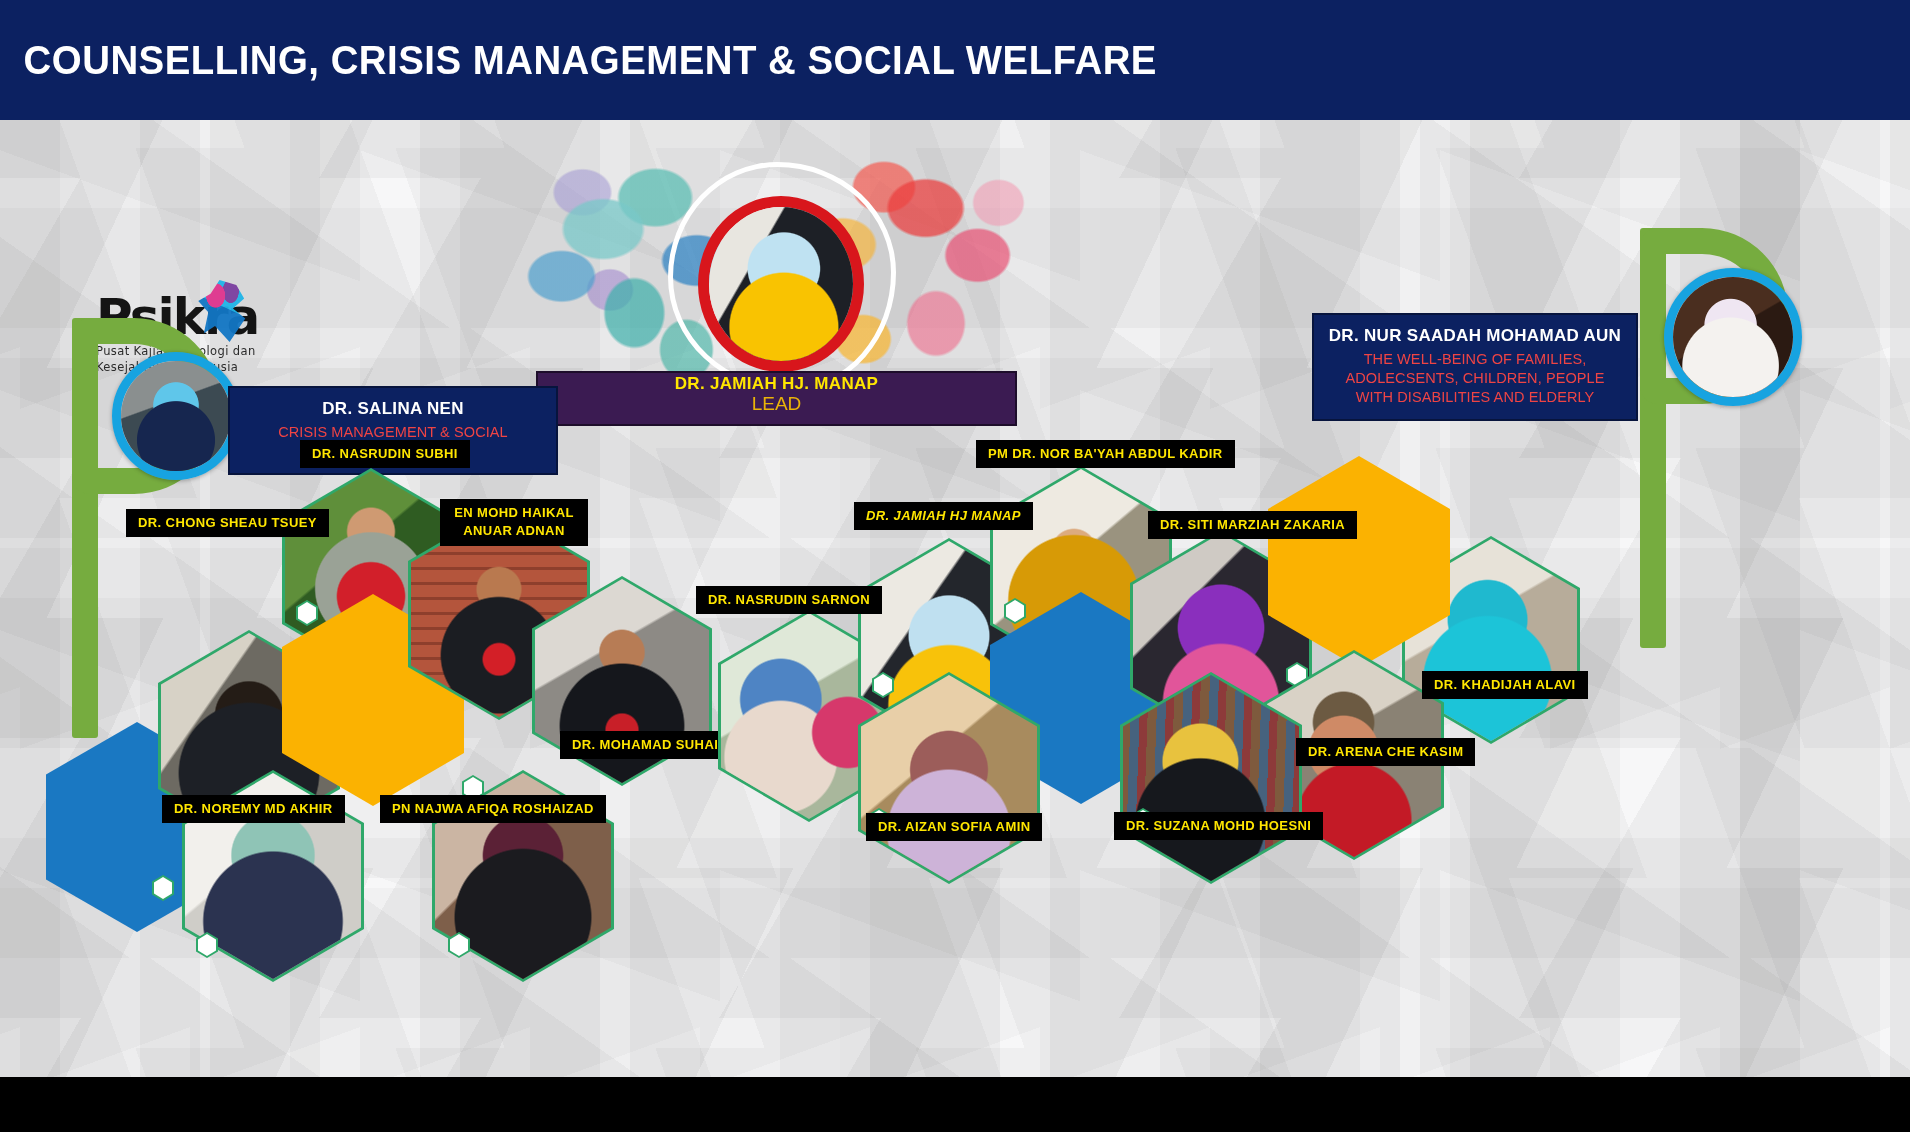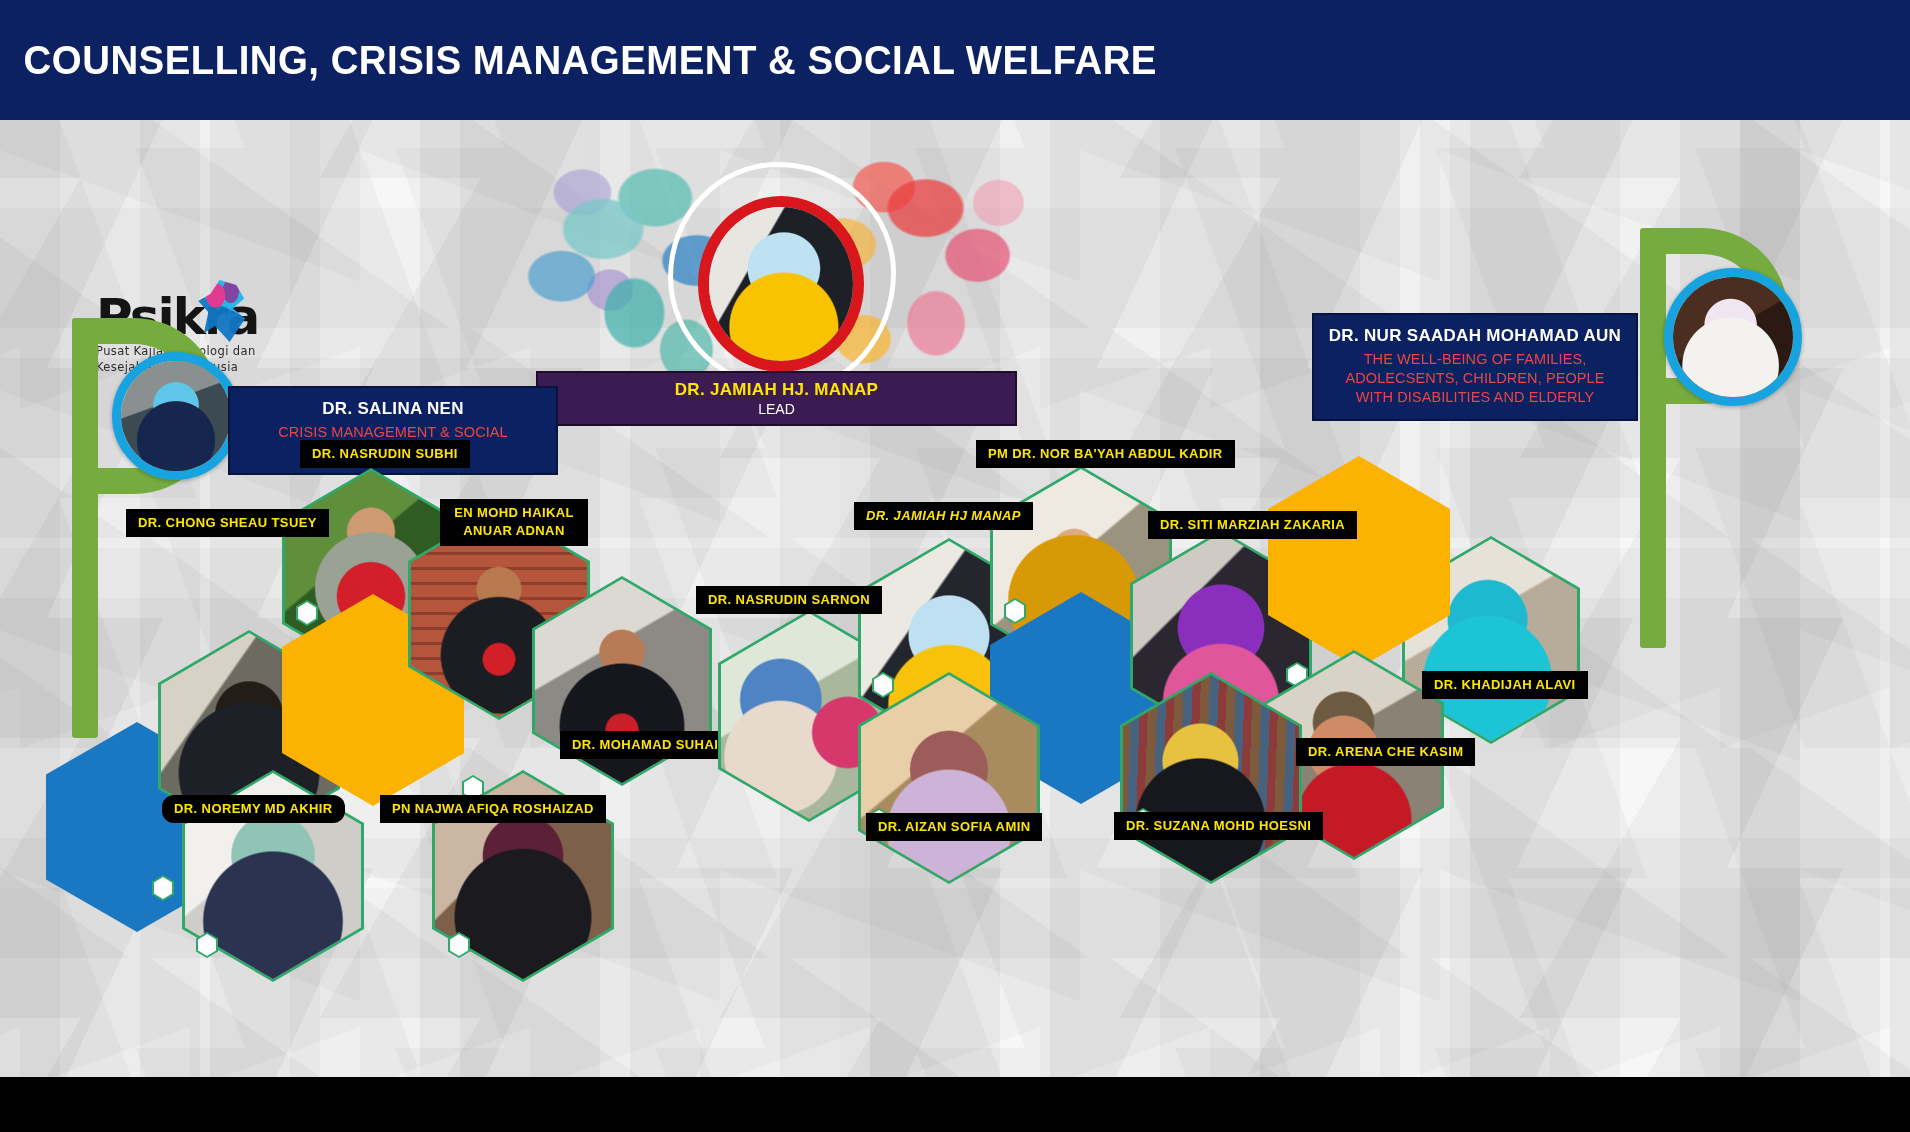--- a/index.html
+++ b/index.html
@@ -130,28 +130,27 @@
     letter-spacing: 0.1px;
   }
 
   
   .lead-card {
     position: absolute; left: 536px; top: 371px;
     width: 481px; height: 55px;
     background: #3b1b52;
     border: 2px solid #1d0d2a;
     text-align: center;
-    padding-top: 6px;
   }
   .lead-card .nm {
     color: #ffe600; font-weight: bold; font-size: 17px; line-height: 21px;
     letter-spacing: 0.3px;
   }
   .lead-card .rl {
-    color: #ffffff; font-size: 14px; line-height: 19px; text-align: center;
+    color: #eab308; font-size: 19px; line-height: 19px; text-align: center;
   }
 
   
   .hero {
     position: absolute; left: 520px; top: 140px;
     width: 520px; height: 262px;
   }
   .hero-splash {
     position: absolute; inset: 0;
     background:
@@ -369,21 +368,21 @@
         radial-gradient(circle at 50% 40%, #5b2136 0 26%, transparent 27%),
         radial-gradient(circle at 50% 40%, #c69a77 0 12%, transparent 13%),
         linear-gradient(135deg,#cbb5a3 0 38%, #7e5f4a 39% 100%);"></div>
   </div>
   <div class="mini-hex teal" style="left:448px; top:932px;"></div>
 
   <div class="name-label" style="left:126px; top:509px;">DR. CHONG SHEAU TSUEY</div>
   <div class="name-label" style="left:300px; top:440px;">DR. NASRUDIN SUBHI</div>
   <div class="name-label two-line" style="left:440px; top:499px; width:148px;">EN MOHD HAIKAL ANUAR ADNAN</div>
   <div class="name-label" style="left:560px; top:731px;">DR. MOHAMAD SUHAIMI MOHAMED</div>
-  <div class="name-label" style="left:162px; top:795px;border-radius:12px;">DR. NOREMY MD AKHIR</div>
+  <div class="name-label" style="left:162px; top:795px;">DR. NOREMY MD AKHIR</div>
   <div class="name-label" style="left:380px; top:795px;">PN NAJWA AFIQA ROSHAIZAD</div>
 
   <div class="hex-photo hex-border" style="left:718px; top:610px; width:182px; height:212px;">
     <div class="inner" style="background:
         radial-gradient(circle at 72% 58%, #d6386b 0 20%, transparent 21%),
         radial-gradient(circle at 34% 70%, #e8d9cd 0 30%, transparent 31%),
         radial-gradient(circle at 34% 42%, #4e84c4 0 24%, transparent 25%),
         radial-gradient(circle at 34% 42%, #deb28f 0 11%, transparent 12%),
         linear-gradient(150deg,#dfe8d8 0 40%, #a9b79c 41% 100%);"></div>
   </div>

